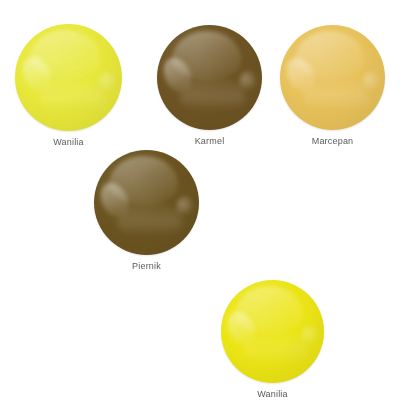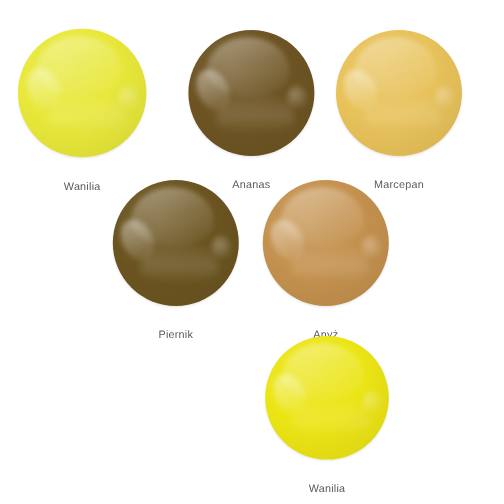--- a/index.html
+++ b/index.html
@@ -88,21 +88,21 @@
     position: absolute;
     inset: 0;
     border-radius: 50%;
     background: radial-gradient(circle at 36% 30%,
                 rgba(255,255,255,0.10) 0%,
                 rgba(255,255,255,0.00) 42%,
                 rgba(0,0,0,0.05) 76%,
                 rgba(0,0,0,0.16) 100%);
   }
   .swatch-label {
-    margin-top: 19px;
+    margin-top: 6px;
     font-size: 9px;
     letter-spacing: 0.2px;
     color: #5a5a5a;
     white-space: nowrap;
     text-align: center;
     font-family: "Liberation Sans", sans-serif;
   }
 </style>
 </head>
 <body>
@@ -119,21 +119,21 @@
       <div class="swatch-label" style="color: rgb(90, 90, 90);">Wanilia</div>
     </div>
     <div class="swatch-cell" style="left: 157px; top: 25px; width: 105px;">
       <div class="swatch-dot" style="width: 105px; height: 105px; background: rgb(110, 84, 35);">
         <div class="gloss-main"></div>
         <div class="gloss-streak"></div>
         <div class="gloss-lowarc"></div>
         <div class="gloss-rightdot"></div>
         <div class="shade-rim"></div>
       </div>
-      <div class="swatch-label" style="color: rgb(90, 90, 90);">Ananas</div>
+      <div class="swatch-label" style="color: rgb(90, 90, 90);">Karmel</div>
     </div>
     <div class="swatch-cell" style="left: 280px; top: 25px; width: 105px;">
       <div class="swatch-dot" style="width: 105px; height: 105px; background: rgb(232, 194, 90);">
         <div class="gloss-main"></div>
         <div class="gloss-streak"></div>
         <div class="gloss-lowarc"></div>
         <div class="gloss-rightdot"></div>
         <div class="shade-rim"></div>
       </div>
       <div class="swatch-label" style="color: rgb(90, 90, 90);">Marcepan</div>
@@ -141,30 +141,20 @@
     <div class="swatch-cell" style="left: 94px; top: 150px; width: 105px;">
       <div class="swatch-dot" style="width: 105px; height: 105px; background: rgb(107, 84, 32);">
         <div class="gloss-main"></div>
         <div class="gloss-streak"></div>
         <div class="gloss-lowarc"></div>
         <div class="gloss-rightdot"></div>
         <div class="shade-rim"></div>
       </div>
       <div class="swatch-label" style="color: rgb(90, 90, 90);">Piernik</div>
     </div>
-    <div class="swatch-cell" style="left: 219px; top: 150px; width: 105px;">
-      <div class="swatch-dot" style="width: 105px; height: 105px; background: rgb(196, 145, 78);">
-        <div class="gloss-main"></div>
-        <div class="gloss-streak"></div>
-        <div class="gloss-lowarc"></div>
-        <div class="gloss-rightdot"></div>
-        <div class="shade-rim"></div>
-      </div>
-      <div class="swatch-label" style="color: rgb(90, 90, 90);">Anyż</div>
-    </div>
     <div class="swatch-cell" style="left: 221px; top: 280px; width: 103px;">
       <div class="swatch-dot" style="width: 103px; height: 103px; background: rgb(236, 229, 21);">
         <div class="gloss-main"></div>
         <div class="gloss-streak"></div>
         <div class="gloss-lowarc"></div>
         <div class="gloss-rightdot"></div>
         <div class="shade-rim"></div>
       </div>
       <div class="swatch-label" style="color: rgb(90, 90, 90);">Wanilia</div>
     </div>

